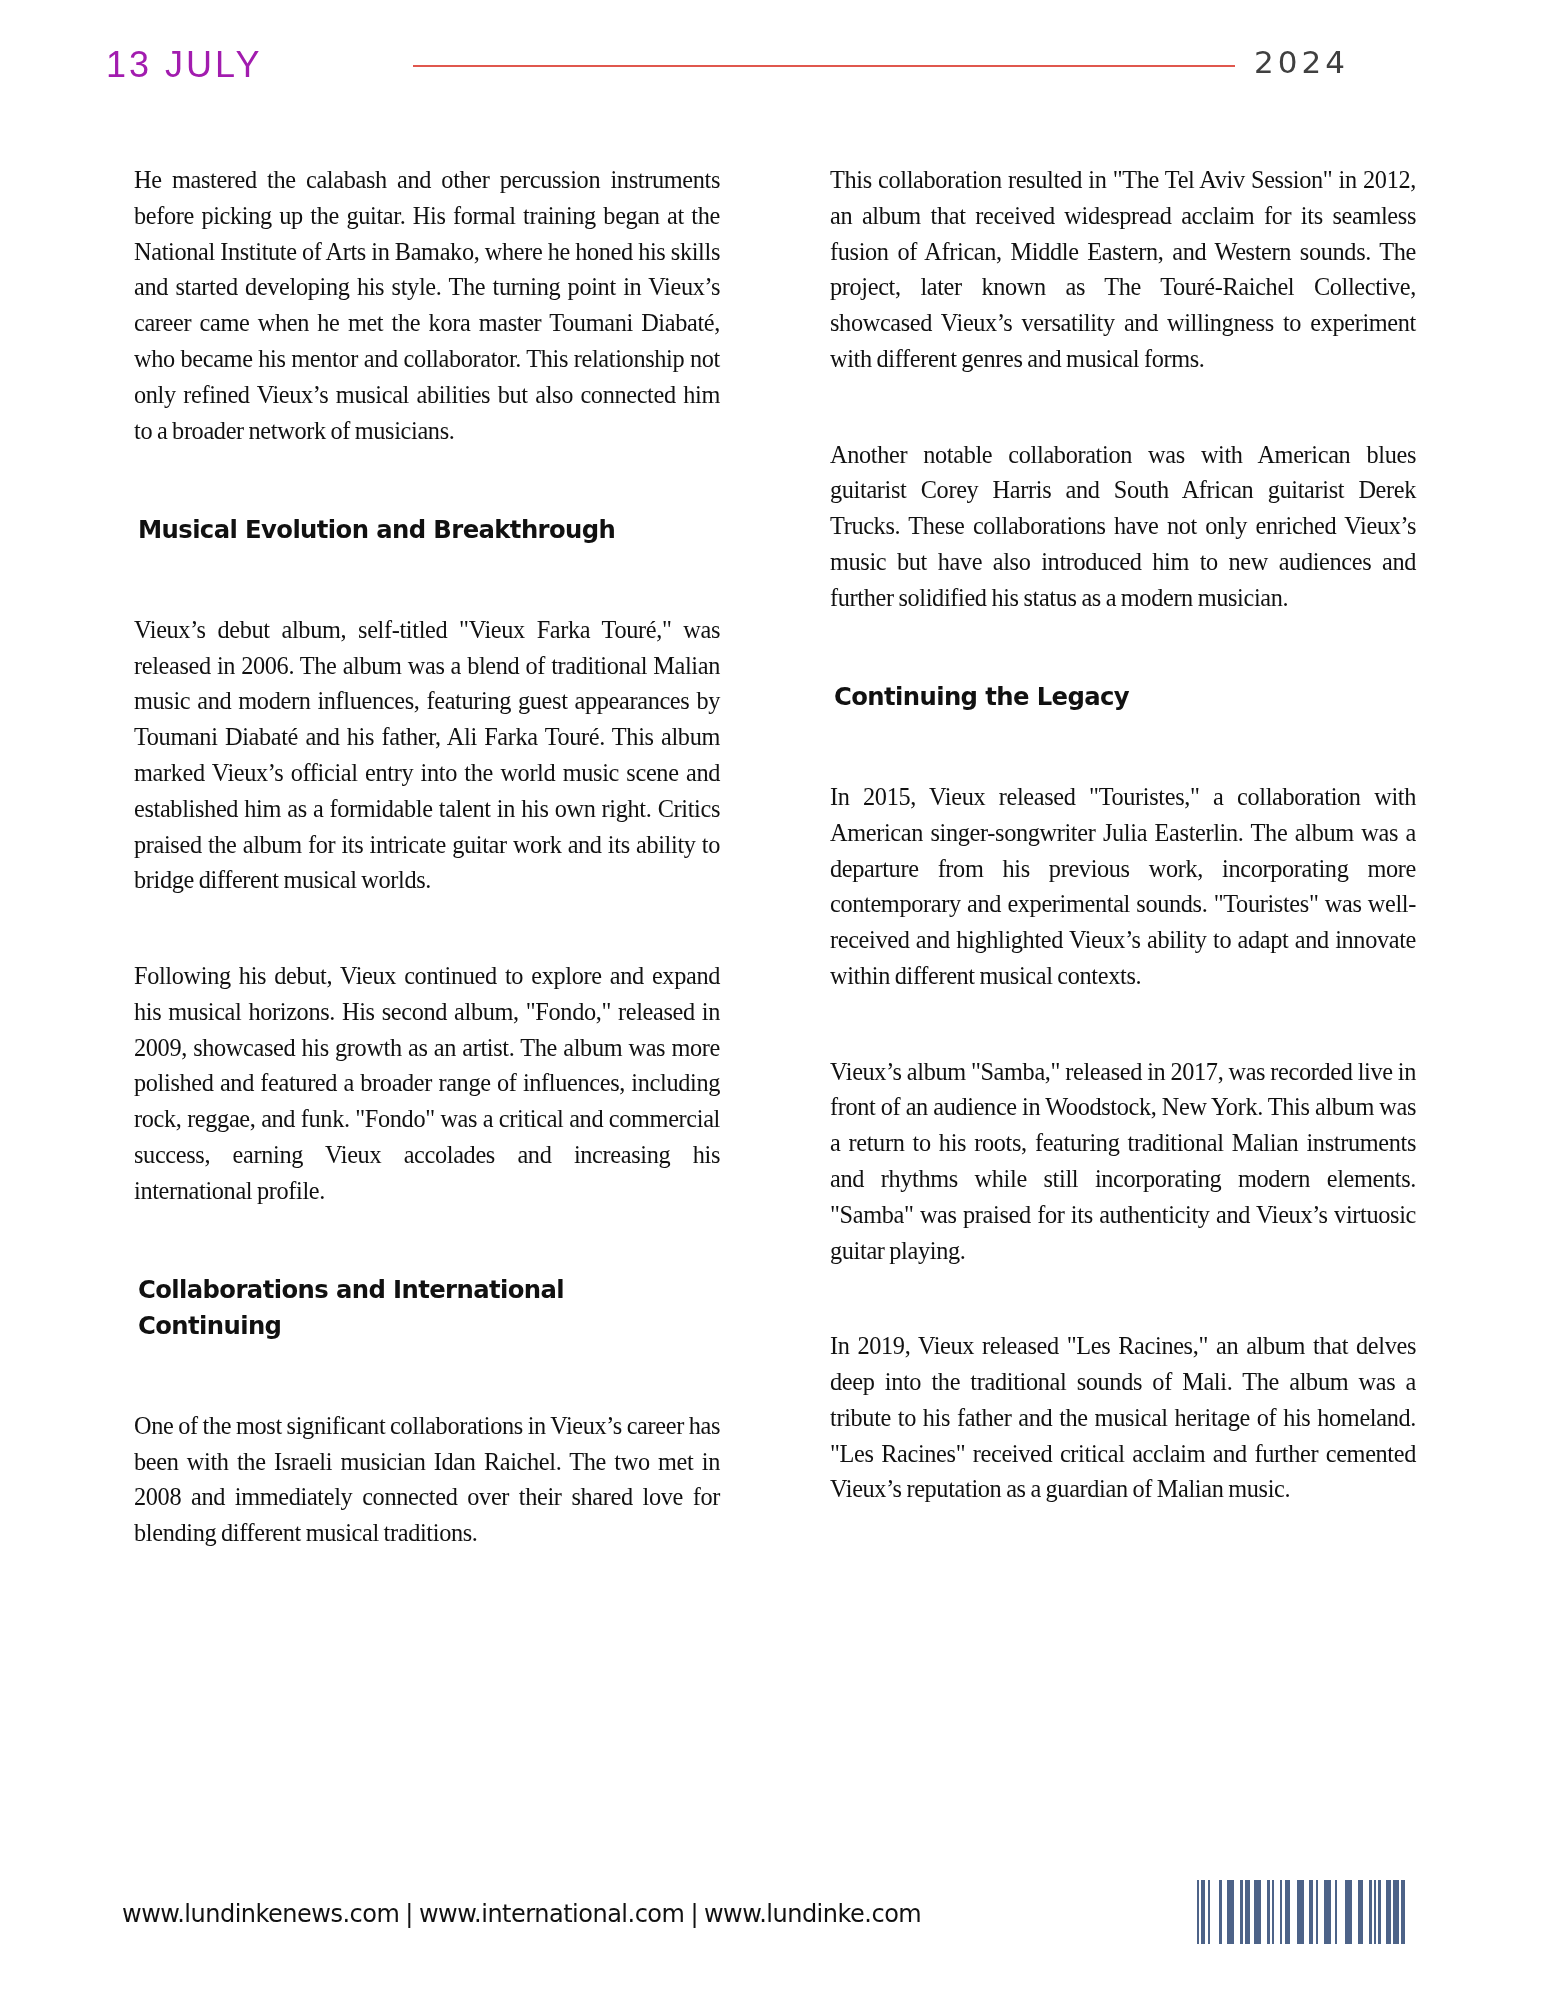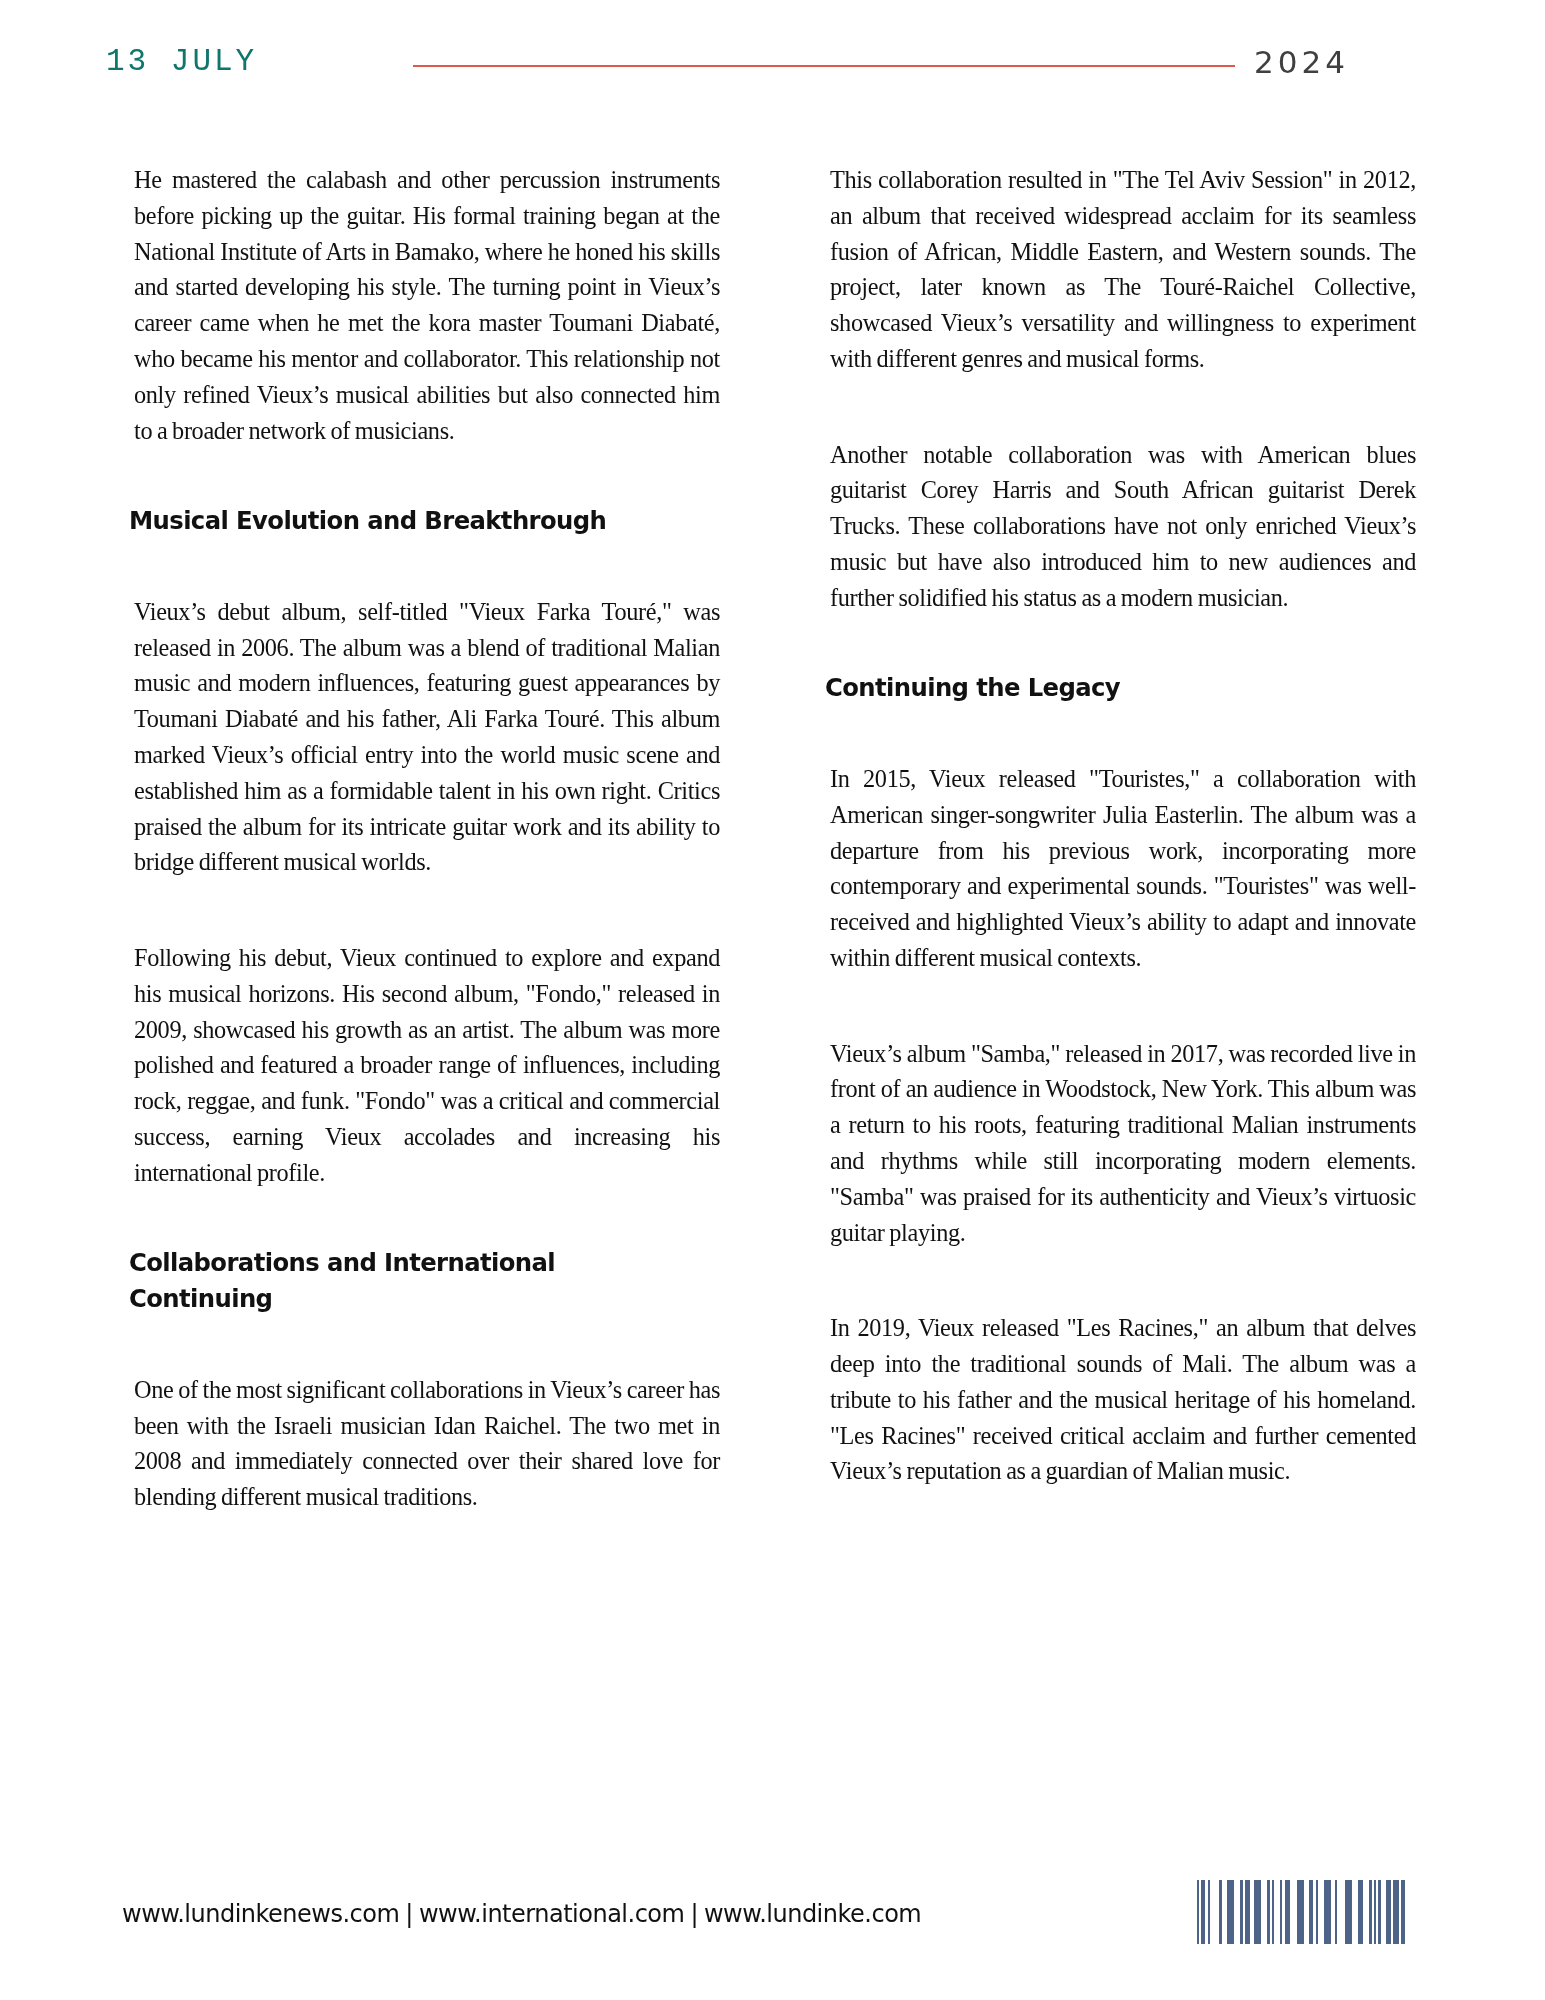--- a/index.html
+++ b/index.html
@@ -1,33 +1,33 @@
 <!DOCTYPE html>
 <html><head>
   <meta charset="utf-8">
   <style>
     html, body { margin: 0; padding: 0; background: #ffffff; }
     body { width: 1545px; height: 2000px; position: relative; overflow: hidden;
            font-family: "DejaVu Sans", sans-serif; color: #111111; }
 
     .header { position: absolute; top: 44px; left: 0; width: 1545px; height: 40px; }
-    .header-date { position: absolute; left: 106px; top: 0; font-size: 31px; letter-spacing: 3px;
-                   color: #0f766e; font-family: Liberation Mono, monospace; }
+    .header-date { position: absolute; left: 106px; top: 0; font-size: 36px; letter-spacing: 3px;
+                   color: #a21caf; font-family: Liberation Sans, sans-serif; }
     .header-rule { position: absolute; left: 413px; top: 21px; width: 822px; height: 2px; background: #e0574d; }
     .header-year { position: absolute; left: 1254px; top: 0; font-size: 31px; letter-spacing: 4px;
                    color: #404040; font-family: "DejaVu Sans", sans-serif; }
 
     .col { position: absolute; top: 150px; width: 610px; }
     .col-left { left: 122px; }
     .col-right { left: 818px; }
 
     .para { margin: 12px; font-size: 24.3px; line-height: 35.8px; text-align: justify;
             font-family: Liberation Serif, serif; letter-spacing: -0.35px; word-spacing: -1px; }
     .gap { height: 35.8px; }
-    .heading { margin: 7px; font-size: 24.3px; line-height: 35.8px; font-weight: bold;
+    .heading { margin: 16px; font-size: 24.3px; line-height: 35.8px; font-weight: bold;
                font-family: "DejaVu Sans", sans-serif; letter-spacing: -0.6px; }
 
     .footer-links { position: absolute; left: 122px; top: 1900px; font-size: 24px;
                     font-family: "DejaVu Sans", sans-serif; color: #111111; letter-spacing: -0.5px; }
     .footer-links .sep { padding: 0 6px; }
     .barcode { position: absolute; left: 1197px; top: 1880px; width: 222px; height: 64px; display: flex; align-items: stretch; }
     .barcode span { display: block; background: #4d6388; height: 100%; }
   </style>
 </head>
 <body>

